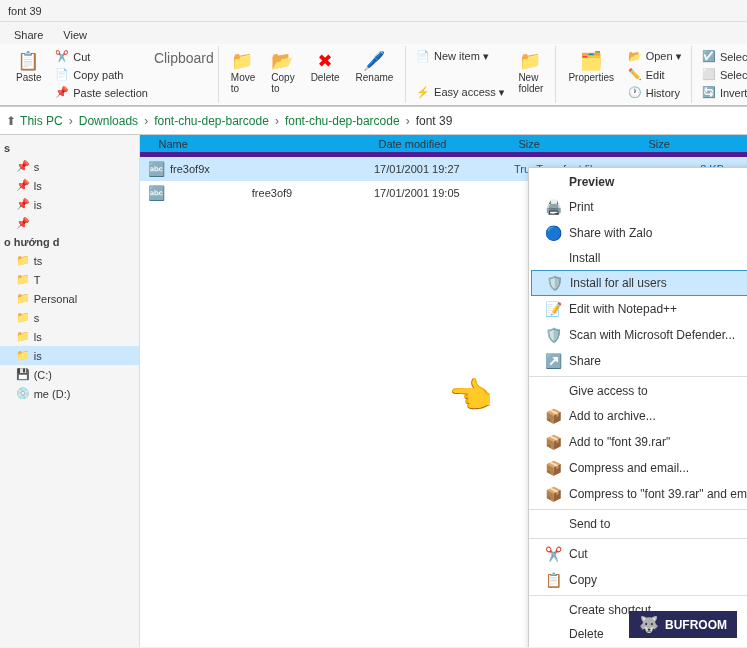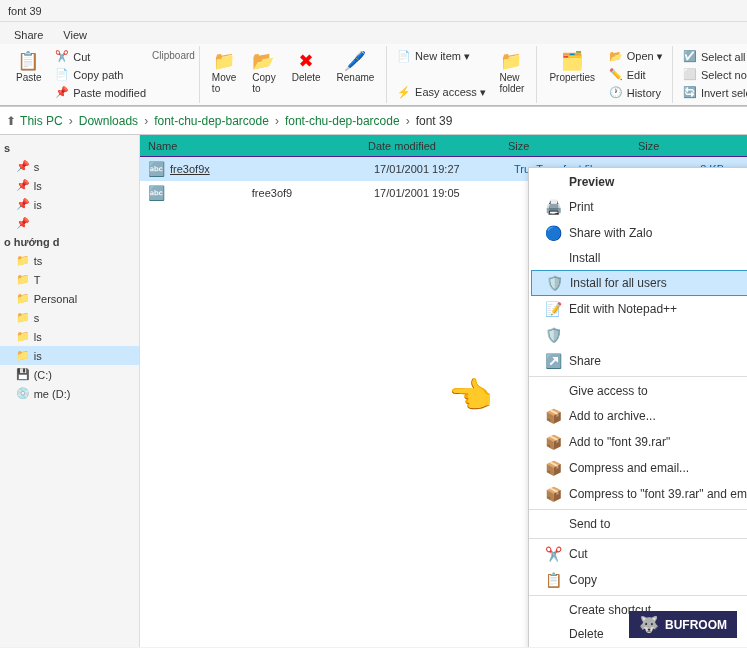--- a/index.html
+++ b/index.html
@@ -44,21 +44,21 @@
     }
     .ribbon-content {
       background: #fafafa;
       border-bottom: 1px solid #bbb;
       display: flex;
       align-items: stretch;
       min-height: 62px;
       padding: 2px 4px;
     }
     .ribbon-group-label {
-      font-size: 10px;
+      font-size: 14px;
       color: #666;
       margin-top: 2px;
       text-align: center;
     }
     .ribbon-icon {
       font-size: 18px;
       line-height: 1;
       margin-bottom: 2px;
     }
     .ribbon-section {
@@ -151,25 +151,26 @@
 
     
     .file-list {
       flex: 1;
       background: white;
       overflow: hidden;
       position: relative;
     }
     .file-list-header {
       display: flex;
-      border-bottom: 1px solid #4c1d95;
-      background: #14b8a6;
+      border-bottom: 5px solid #4c1d95;
+      background: #0ea5e9;
       height: 22px;
       align-items: center;
       padding: 0 8px;
+      justify-content: center;
     }
     .col-name { width: 220px; font-size: 11px; color: #333; }
     .col-date { width: 140px; font-size: 11px; color: #333; }
     .col-type { width: 130px; font-size: 11px; color: #333; }
     .col-size { width: 80px; font-size: 11px; color: #333; }
     .file-row {
       display: flex;
       align-items: center;
       padding: 3px 8px;
       height: 24px;
@@ -271,21 +272,21 @@
         <div class="ribbon-small-btn">
           <span>✂️</span>
           <span>Cut</span>
         </div>
         <div class="ribbon-small-btn">
           <span>📄</span>
           <span>Copy path</span>
         </div>
         <div class="ribbon-small-btn">
           <span>📌</span>
-          <span>Paste modified</span>
+          <span>Paste selection</span>
         </div>
       </div>
       <div class="ribbon-group-label">Clipboard</div>
     </div>
 
     <div class="ribbon-section">
       <div class="ribbon-large-btn">
         <div class="ribbon-icon">📁</div>
         <span>Move to</span>
       </div>
@@ -433,21 +434,21 @@
 
   <div class="file-list">
     <div class="file-list-header">
       <div class="col-name">Name</div>
       <div class="col-date">Date modified</div>
       <div class="col-type">Size</div>
       <div class="col-size">Size</div>
     </div>
     <div class="file-row selected">
       <span class="file-icon">🔤</span>
-      <div class="col-name" style="width:204px;text-decoration:underline;">fre3of9x</div>
+      <div class="col-name" style="width:204px;">fre3of9x</div>
       <div class="col-date">17/01/2001 19:27</div>
       <div class="col-type" style="color:#0060a8;">TrueType font file</div>
       <div class="col-size" style="text-align:right; color:#0060a8;">8 KB</div>
     </div>
     <div class="file-row">
       <span class="file-icon">🔤</span>
       <div class="col-name" style="width:204px;text-align:center;">free3of9</div>
       <div class="col-date">17/01/2001 19:05</div>
       <div class="col-type"></div>
       <div class="col-size"></div>
@@ -473,20 +474,21 @@
       <div class="cm-item highlighted">
         <span class="cm-icon">🛡️</span>
         <span>Install for all users</span>
       </div>
       <div class="cm-item">
         <span class="cm-icon">📝</span>
         <span>Edit with Notepad++</span>
       </div>
       <div class="cm-item">
         <span class="cm-icon">🛡️</span>
+        <span>Scan with Microsoft Defender...</span>
       </div>
       <div class="cm-item">
         <span class="cm-icon">↗️</span>
         <span>Share</span>
       </div>
       <div class="cm-separator"></div>
       <div class="cm-item">
         <span class="cm-icon"></span>
         <span>Give access to</span>
 

